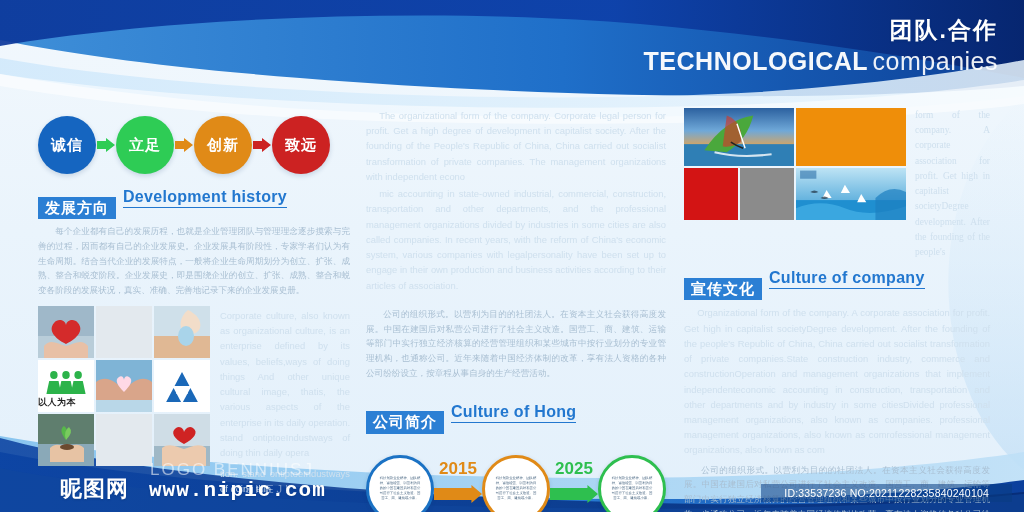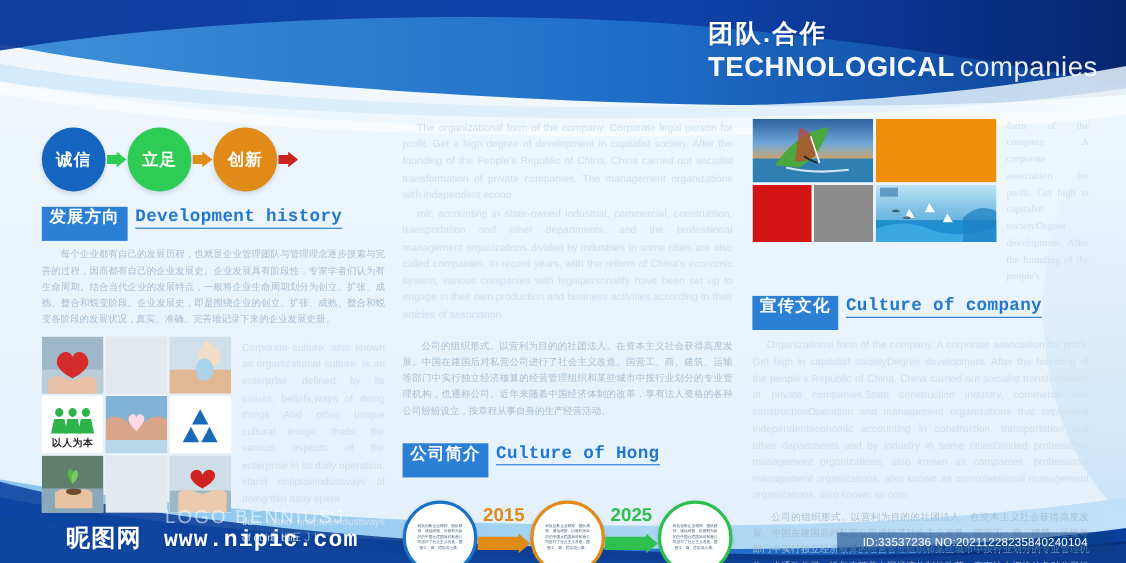--- a/index.html
+++ b/index.html
@@ -15,39 +15,39 @@
     overflow: hidden;
     background: linear-gradient(180deg, #f2f8fd 0%, #eaf4fc 45%, #e3f0fb 100%);
   }
 
   
   .wave-svg { position: absolute; left: 0; top: 0; width: 1024px; height: 512px; }
 
   
   .header-zone {
     position: absolute; right: 26px; top: 18px;
-    z-index: 6;
+    text-align: right; z-index: 6;
   }
   .hdr-cn {
     color: #ffffff; font-size: 23px; font-weight: bold;
     letter-spacing: 2px; line-height: 1.1;
     text-shadow: 0 1px 2px rgba(0,40,100,.35);
   }
   .hdr-en-row { margin-top: 4px; white-space: nowrap; }
   .hdr-en-bold {
     color: #ffffff; font-size: 25px; font-weight: bold;
     letter-spacing: .5px; opacity: .96;
   }
   .hdr-en-light {
     color: #ffffff; font-size: 25px; font-weight: 300;
     letter-spacing: .5px; opacity: .92;
   }
 
   
-  .sec-head { display: flex; gap: 7px; font-family: Liberation Mono, monospace; }
+  .sec-head { display: flex; align-items: flex-end; gap: 7px; }
   .sec-cn {
     background: #2b7fd4; color: #fff;
     font-size: 15px; font-weight: bold; letter-spacing: 1px;
     padding: 2px 7px 3px 7px; line-height: 1.15;
   }
   .sec-en {
     color: #2277cf; font-size: 16px; font-weight: bold;
     letter-spacing: .3px; border-bottom: 1.5px solid #2277cf;
     padding-bottom: 1px; margin-bottom: 11px;
   }
@@ -83,21 +83,21 @@
   .photo-grid {
     width: 172px; display: grid;
     grid-template-columns: repeat(3, 1fr);
     grid-template-rows: repeat(3, 52px);
     gap: 2px;
   }
   .cell { overflow: hidden; position: relative; background: #e6ecf1; }
   .cell svg { display: block; width: 100%; height: 100%; }
   .cell-label {
     position: absolute; left: 0; right: 0; bottom: 3px;
-    text-align: center; color: #222; font-size: 9px; font-weight: bold;
+    color: #222; font-size: 9px; font-weight: bold;
     letter-spacing: .5px;
   }
   .left-side-text { flex: 1; padding-top: 2px; }
 
   
   .col-center { position: absolute; left: 366px; top: 108px; width: 300px; z-index: 5; }
   .center-cn { margin-top: 14px; }
 
   .sec-intro { margin-top: 22px; }
 
@@ -245,20 +245,23 @@
             <path d="M0,3 L9,3 L9,0 L18,7 L9,14 L9,11 L0,11 Z" fill="#e08a17"></path>
           </svg>
       </div>
       <div class="kcircle" style="background:#e08a17">
         <span>创新</span>
       </div>
       <div class="karrow">
         <svg width="18" height="14" viewBox="0 0 18 14">
             <path d="M0,3 L9,3 L9,0 L18,7 L9,14 L9,11 L0,11 Z" fill="#cc2222"></path>
           </svg>
+      </div>
+      <div class="kcircle" style="background:#cc2222">
+        <span>致远</span>
       </div>
     </div>
 
     <div class="sec-head sec-dev">
       <span class="sec-cn">发展方向</span>
       <span class="sec-en">Development history</span>
     </div>
 
     <div class="cn-para dev-text">每个企业都有自己的发展历程，也就是企业管理团队与管理理念逐步摸索与完善的过程，因而都有自己的企业发展史。企业发展具有阶段性，专家学者们认为有生命周期。结合当代企业的发展特点，一般将企业生命周期划分为创立、扩张、成熟、整合和蜕变阶段。企业发展史，即是围绕企业的创立、扩张、成熟、整合和蜕变各阶段的发展状况，真实、准确、完善地记录下来的企业发展史册。</div>
 

